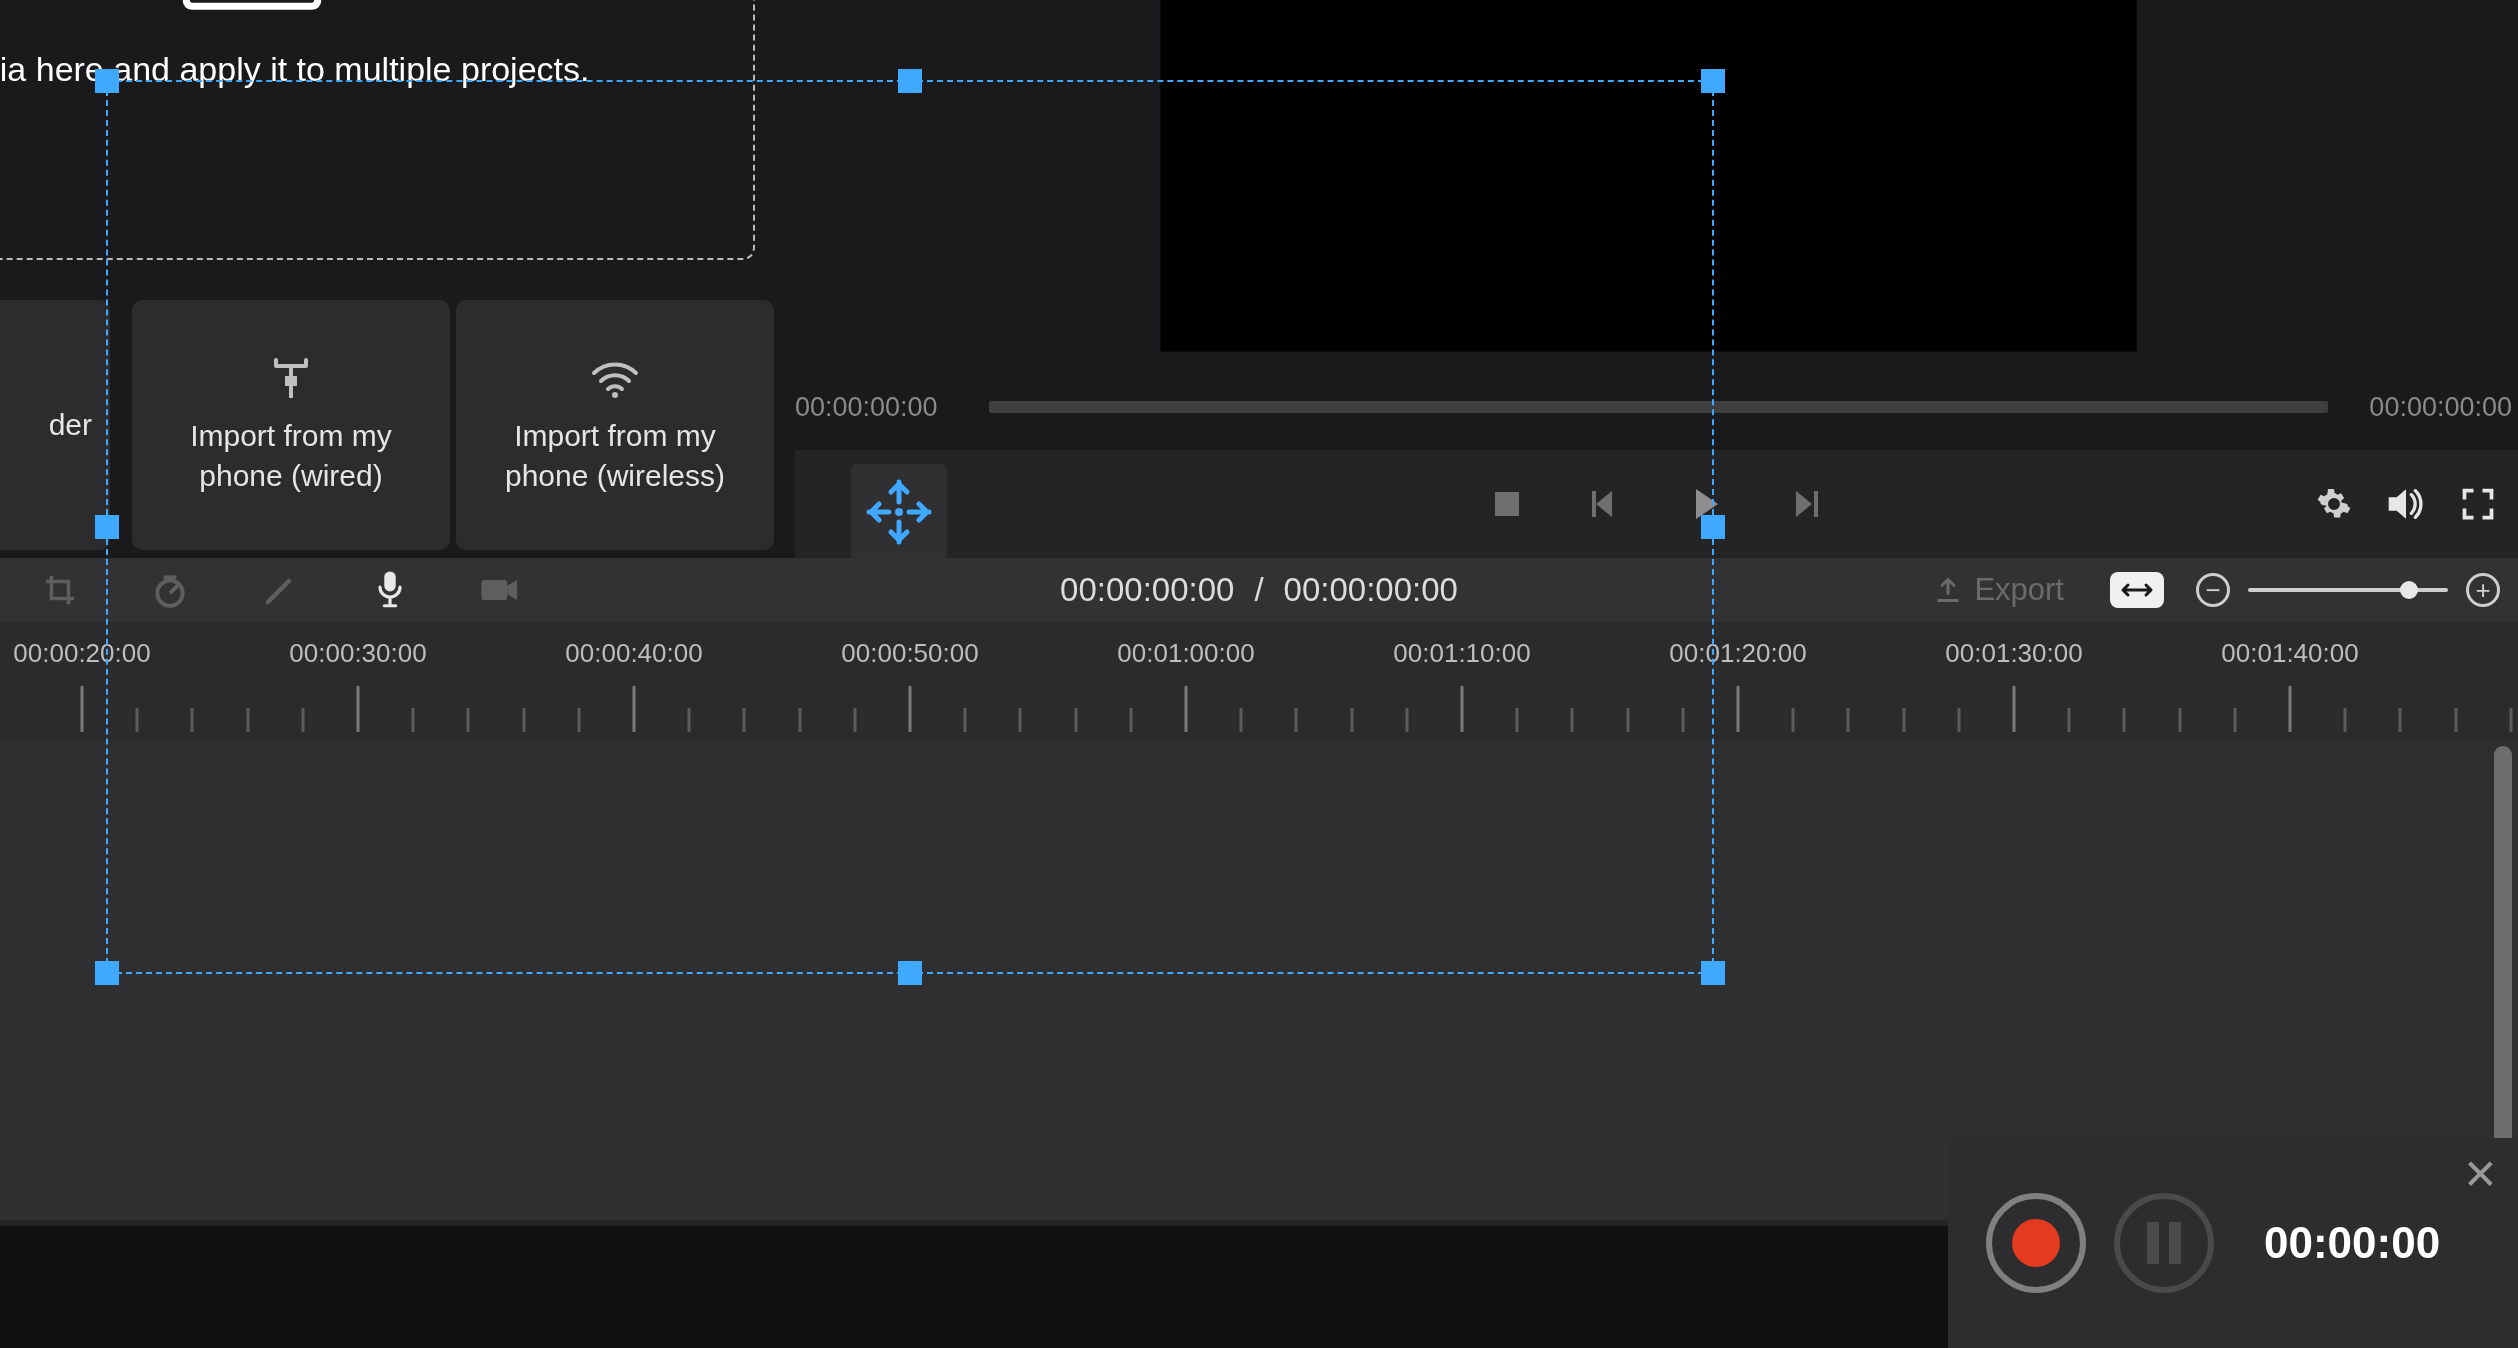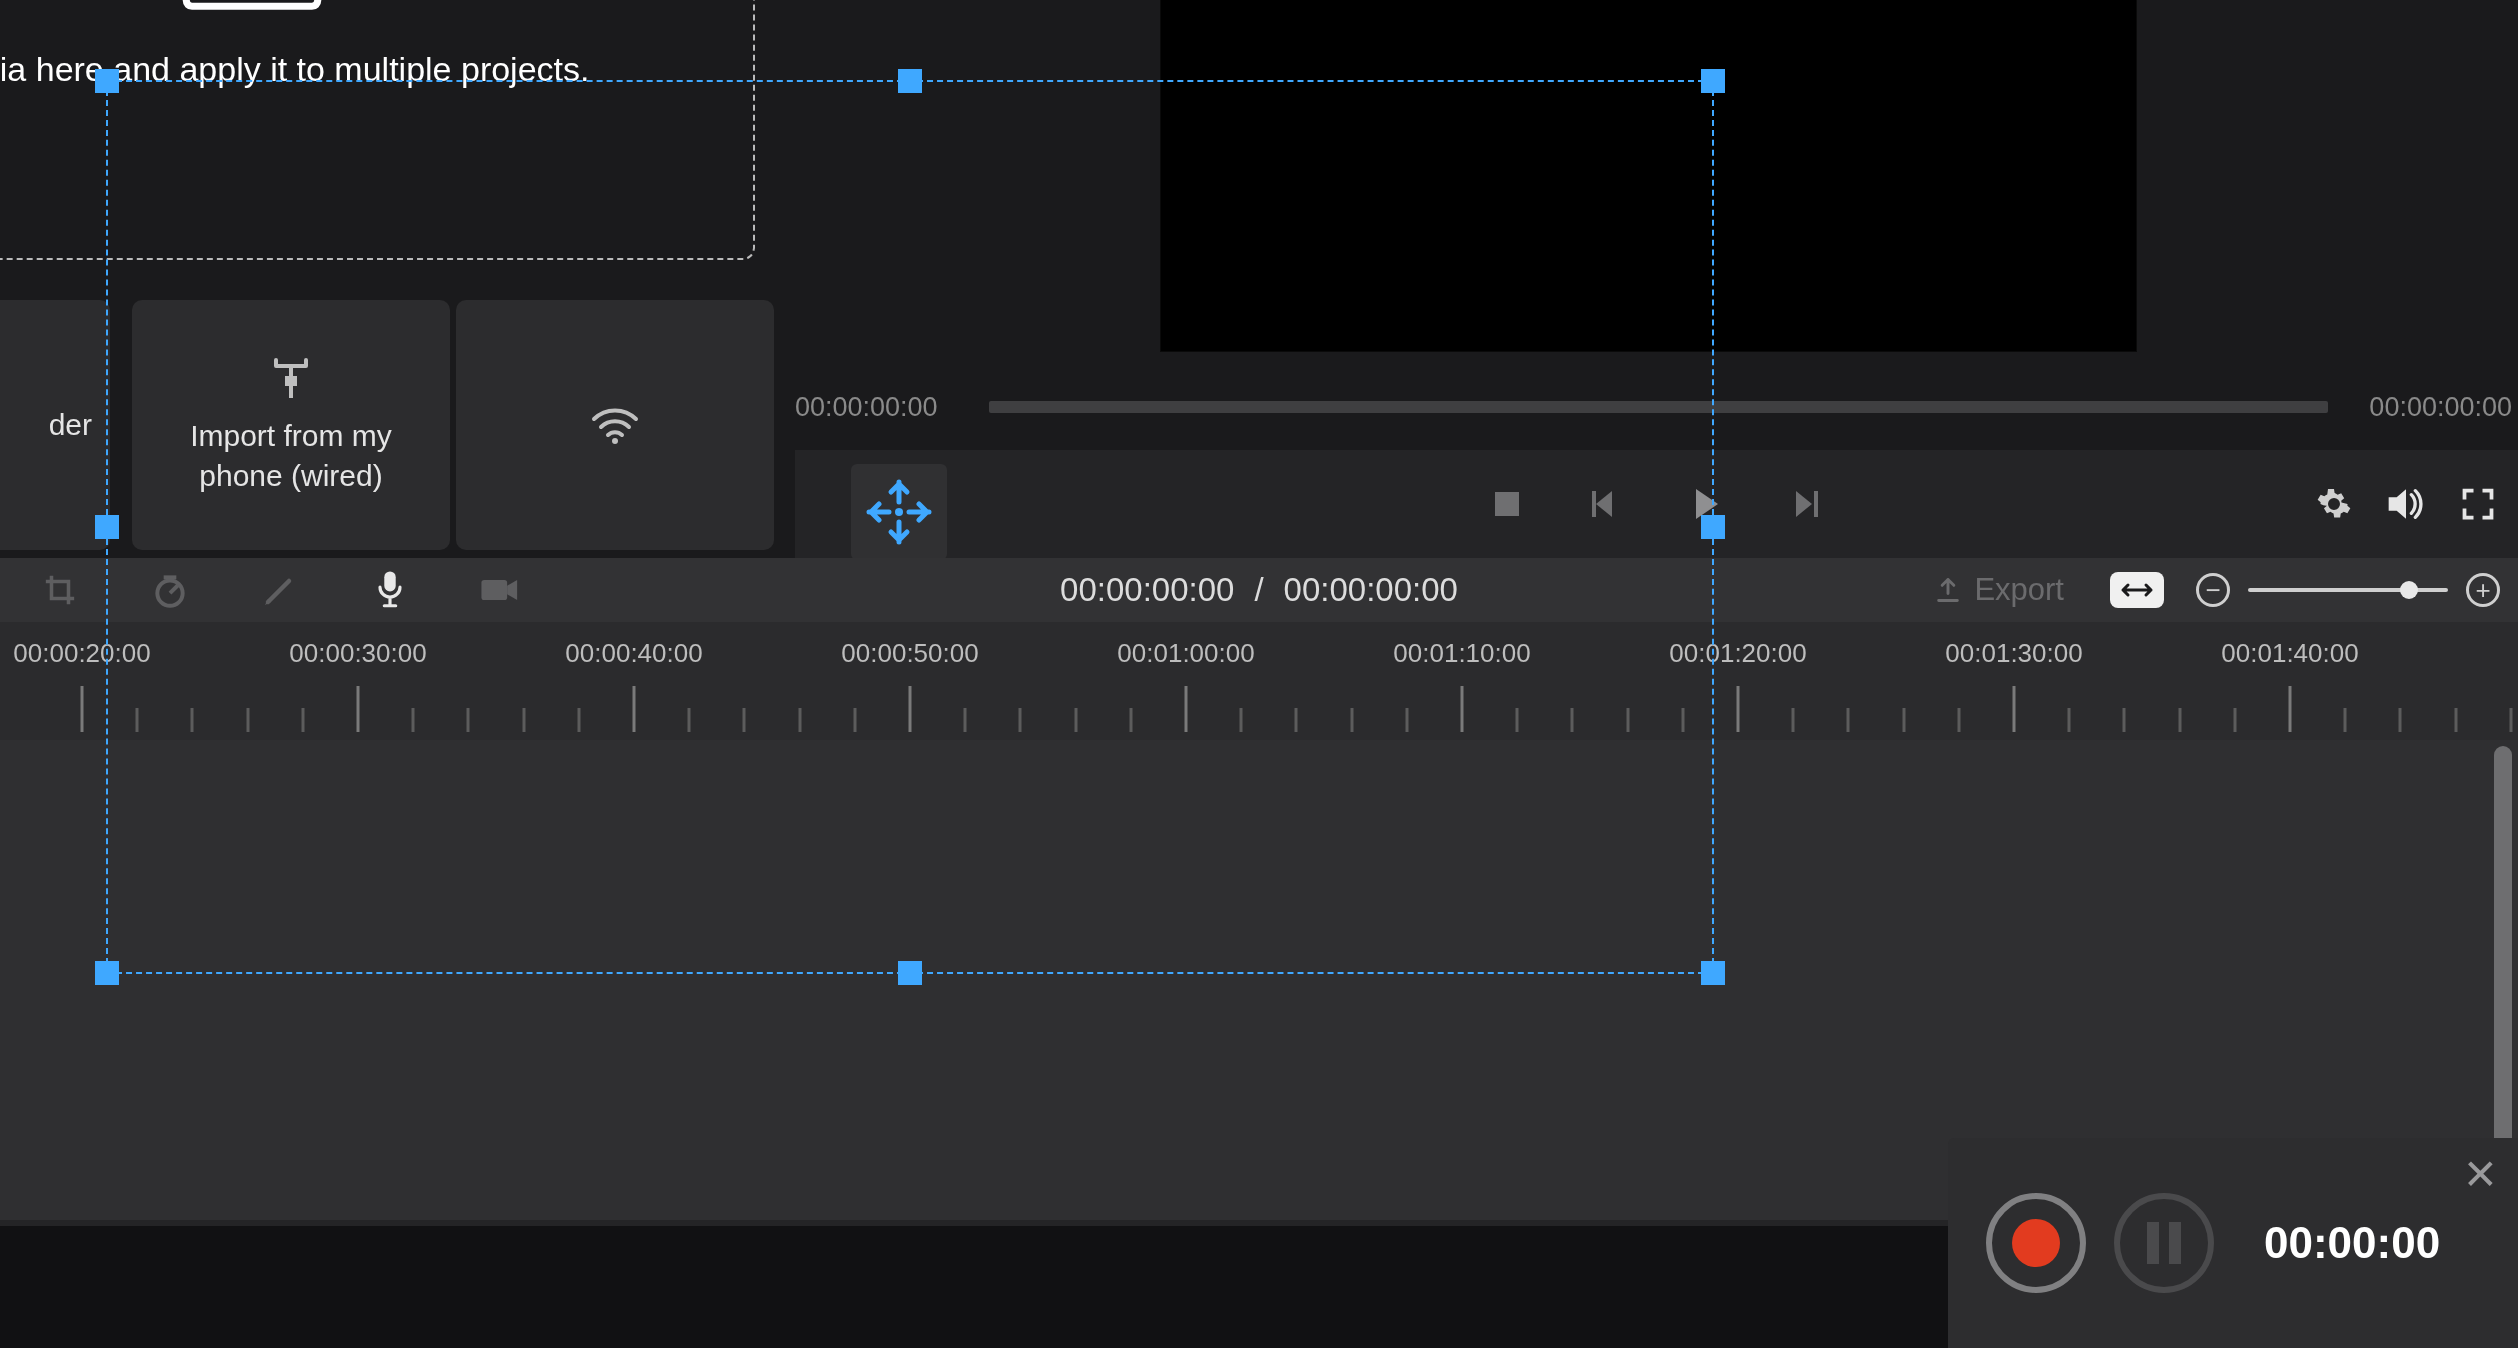--- a/index.html
+++ b/index.html
@@ -358,20 +358,21 @@
 
 <div class="import-card" style="left:456px; top:300px;">
   <div class="ic-icon">
     <svg viewBox="0 0 50 40" width="52" height="42">
       <path d="M4 14 a30 30 0 0 1 42 0" stroke="#bfbfbf" stroke-width="4" fill="none" stroke-linecap="round"></path>
       <path d="M11 22 a20 20 0 0 1 28 0" stroke="#bfbfbf" stroke-width="4" fill="none" stroke-linecap="round"></path>
       <path d="M18 30 a10 10 0 0 1 14 0" stroke="#bfbfbf" stroke-width="4" fill="none" stroke-linecap="round"></path>
       <circle cx="25" cy="36" r="3" fill="#bfbfbf"></circle>
     </svg>
   </div>
+  <div class="ic-label">Import from my phone (wireless)</div>
 </div>
 
 <div class="preview-monitor"></div>
 
 <div class="progress-row">
   <div class="progress-time">00:00:00:00</div>
   <div class="progress-track"></div>
   <div class="progress-end">00:00:00:00</div>
 </div>
 

